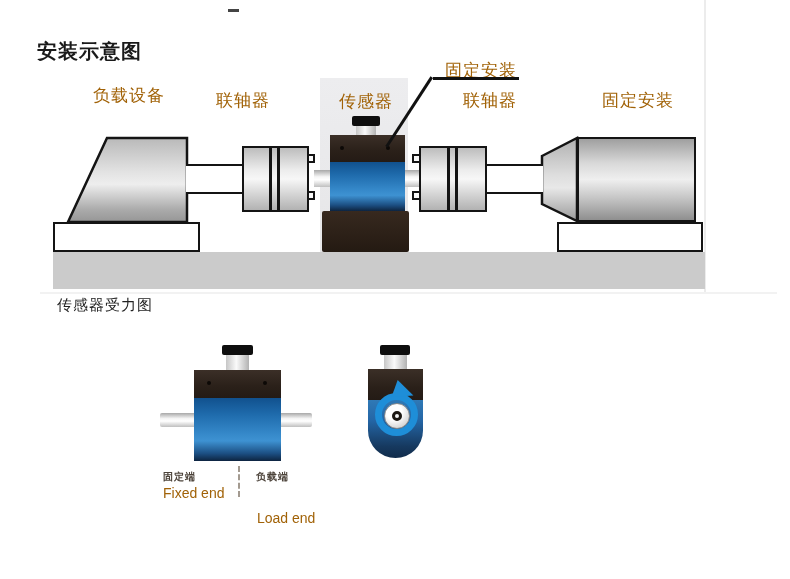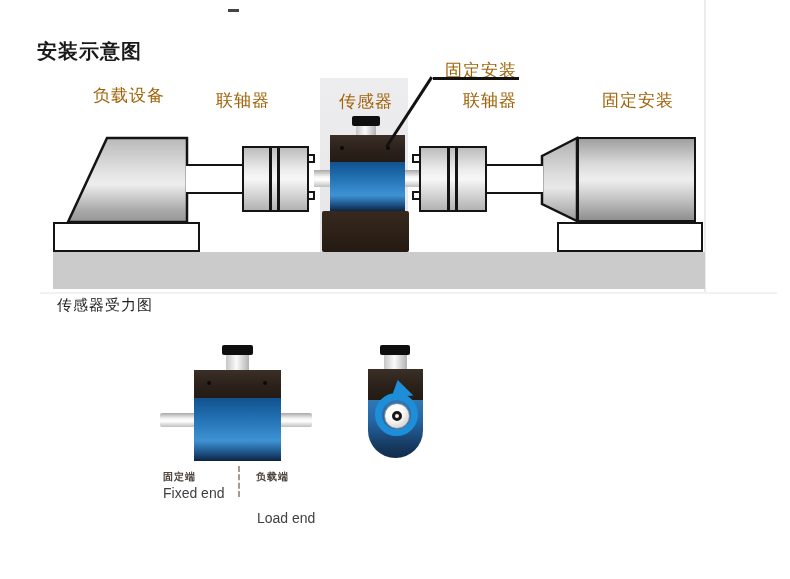--- a/index.html
+++ b/index.html
@@ -13,21 +13,21 @@
   .coupling{background:linear-gradient(180deg,#bdbdbd 0%,#ececec 35%,#f7f7f7 50%,#d4d4d4 75%,#b2b2b2 100%);}
   .coupling .vline{position:absolute;top:0;bottom:0;width:2.5px;background:#141414;}
   .tab{width:9px;height:9px;border:2px solid #141414;background:#fafafa;box-sizing:border-box;}
   .dark-metal{background:linear-gradient(180deg,#3b2f27 0%,#2a2019 60%,#241b15 100%);}
   .blue-metal{background:linear-gradient(180deg,#11518e 0%,#1e6aab 25%,#3487c8 55%,#3e92d2 68%,#1c4f83 88%,#0d2440 100%);}
   .screw{width:4px;height:4px;border-radius:50%;background:#0c0906;}
   .cap{background:#0e0e0e;border-radius:2px;}
   .stem{background:linear-gradient(90deg,#c6c6c6 0%,#fafafa 45%,#b2b2b2 100%);}
   .gray-cyl{background:linear-gradient(180deg,#9f9f9f 0%,#d9d9d9 30%,#efefef 50%,#c7c7c7 72%,#8f8f8f 100%);}
   .bot-cn{font-size:10px;font-weight:bold;letter-spacing:1px;color:#4c433a;white-space:nowrap;}
-  .bot-en{font-size:14px;color:#404040;white-space:nowrap;}
+  .bot-en{font-size:14px;color:#a16207;white-space:nowrap;}
 </style>
 </head>
 <body>
 
 <div id="stage">
 
   <div class="abs" style="left:228px;top:9px;width:11px;height:3px;background:#444;"></div>
 
   <div class="abs" style="left:320px;top:78px;width:88px;height:174px;background:linear-gradient(180deg,#ededef 0%,#e6e6e8 100%);"></div>
 

